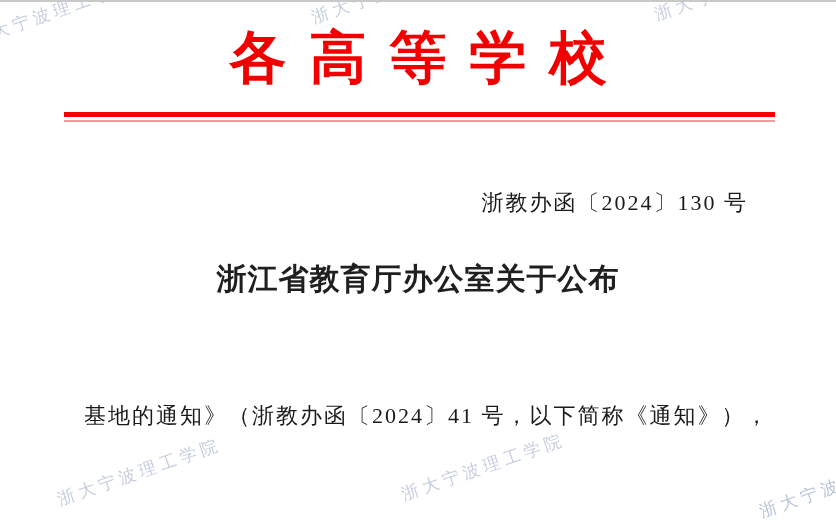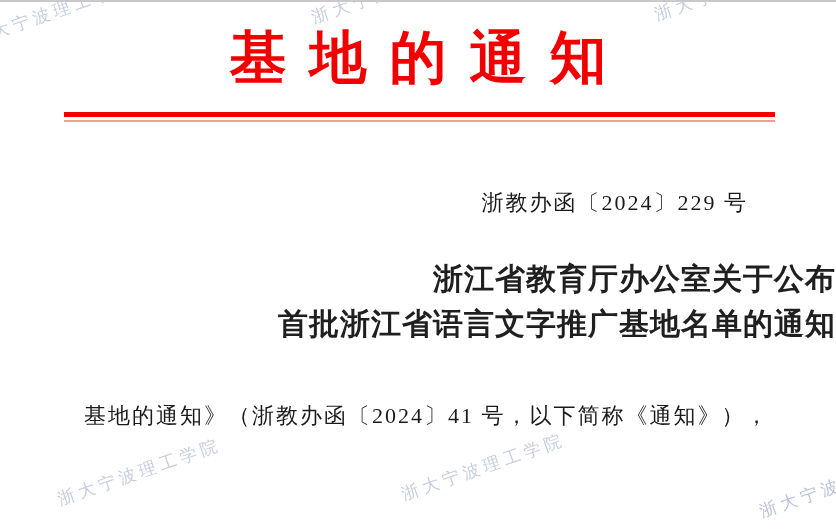--- a/index.html
+++ b/index.html
@@ -48,21 +48,21 @@
     font-size: 22px;
     color: #1a1a1a;
     letter-spacing: 2px;
     white-space: nowrap;
     z-index: 1;
   }
   
   .doc-title {
     position: absolute;
     top: 254px; left: 0; right: 0;
-    text-align: right;
+    text-align: center;
     font-size: 30px;
     font-weight: bold;
     color: #1f1f1f;
     line-height: 45px;
     letter-spacing: 1px;
     z-index: 1;
   }
   
   .doc-body {
     position: absolute;
@@ -101,29 +101,28 @@
 
 <div class="page">
 
   <div class="wm wm-a1">浙大宁波理工学院</div>
   <div class="wm wm-a2">浙大宁波理工学院</div>
   <div class="wm wm-a3">浙大宁波理工学院</div>
   <div class="wm wm-b1">浙大宁波理工学院</div>
   <div class="wm wm-b2">浙大宁波理工学院</div>
   <div class="wm wm-b3">浙大宁波理工学院</div>
 
-  <div class="letterhead">基地的通知</div>
+  <div class="letterhead">各高等学校</div>
 
   <div class="rule-thick"></div>
   <div class="rule-thin"></div>
 
-  <div class="doc-number">浙教办函〔2024〕229 号</div>
+  <div class="doc-number">浙教办函〔2024〕130 号</div>
 
   <div class="doc-title">
     <div>浙江省教育厅办公室关于公布</div>
-    <div>首批浙江省语言文字推广基地名单的通知</div>
   </div>
 
   <div class="doc-body">
     <div class="body-line">基地的通知》（浙教办函〔2024〕41 号，以下简称《通知》），</div>
   </div>
 
 </div>
 
 </body></html>

